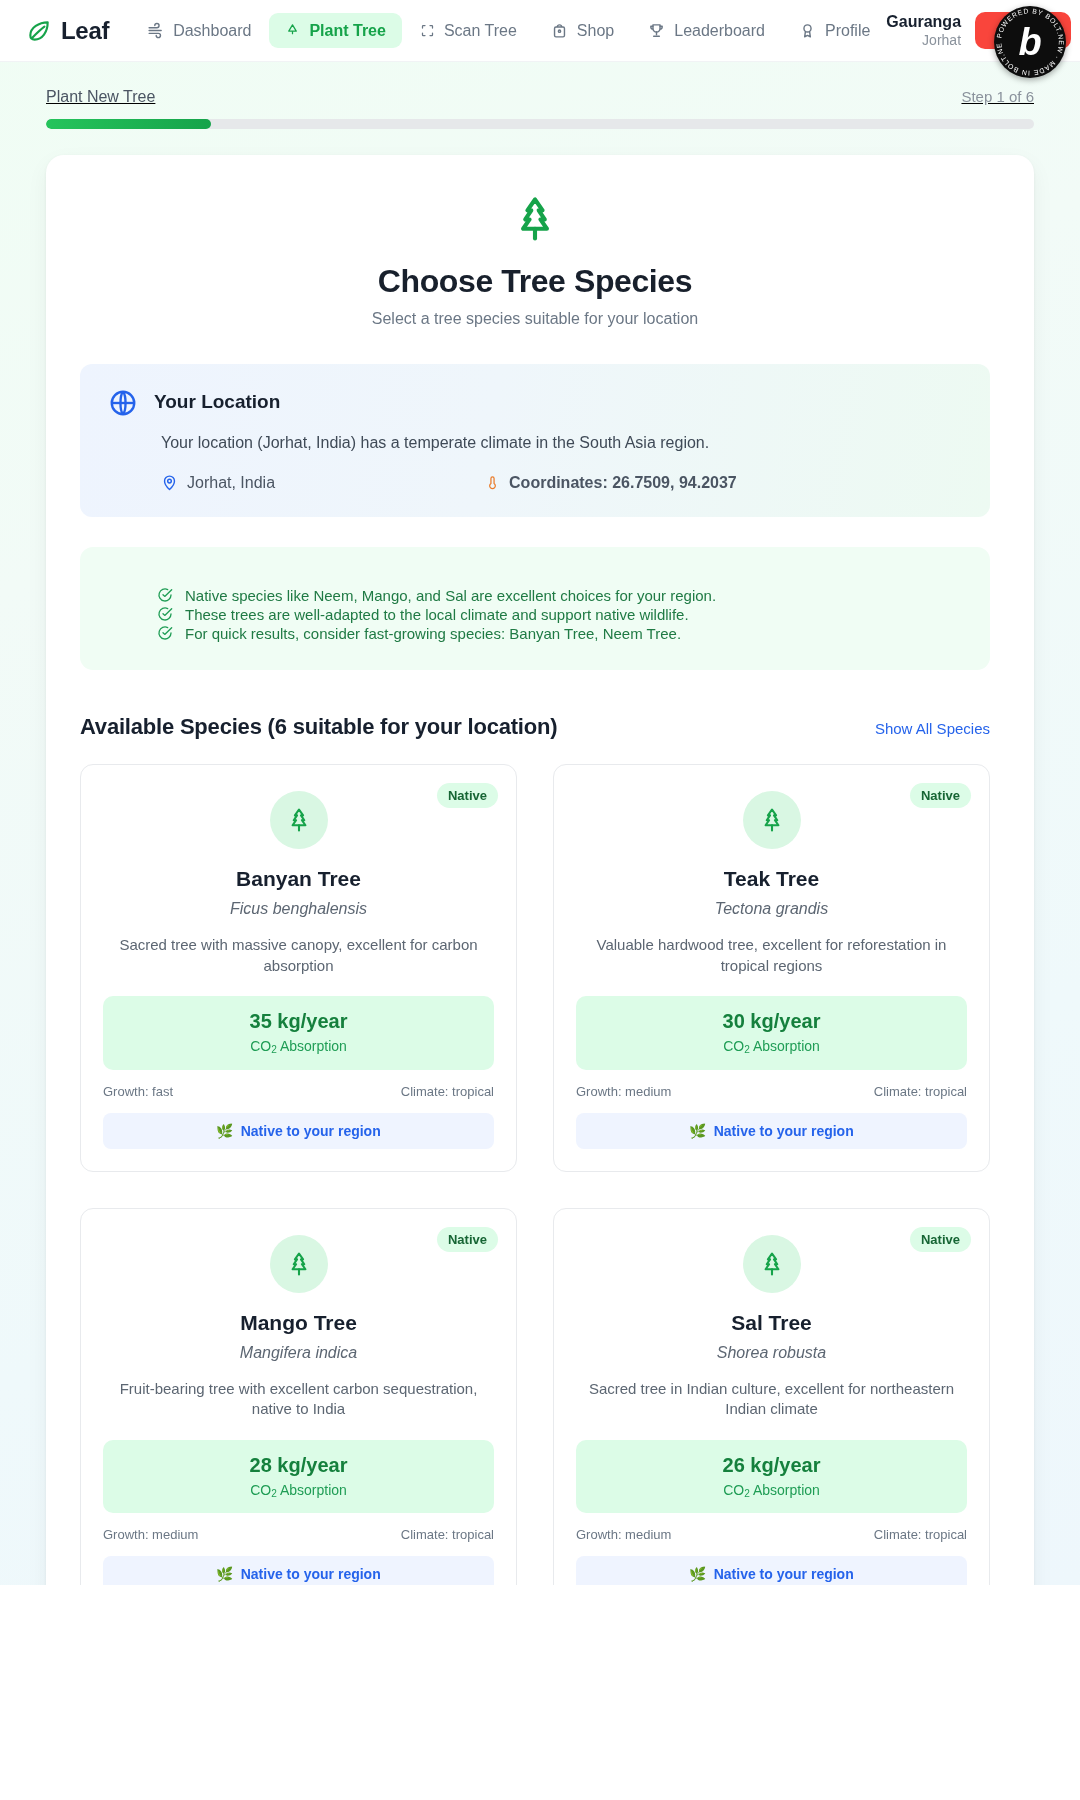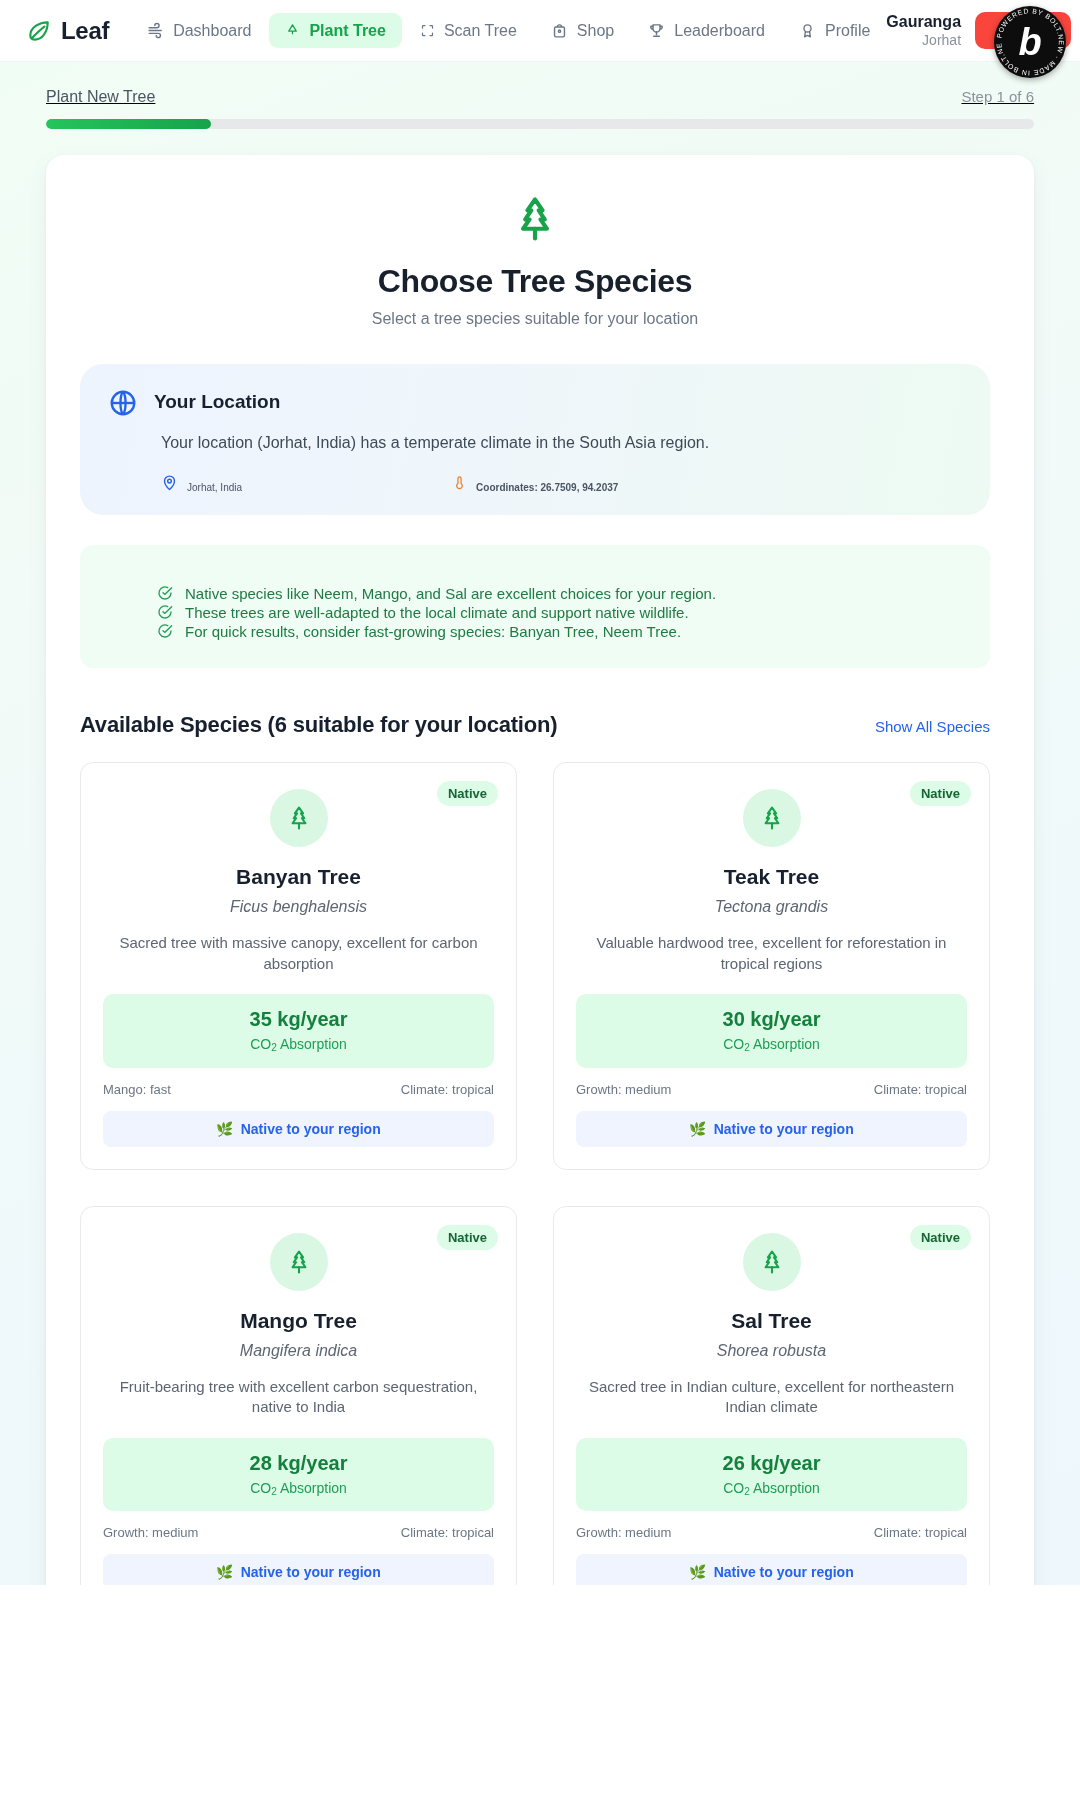--- a/index.html
+++ b/index.html
@@ -81,28 +81,28 @@
   }
   .card-head { text-align: center; }
   .head-icon { margin-bottom: 14px; }
   .card-title { font-size: 32px; font-weight: bold; color: #18202c; letter-spacing: -0.4px; }
   .card-sub { margin-top: 10px; font-size: 16px; color: #6b7785; }
 
   
   .loc-panel {
     margin-top: 36px;
     background: linear-gradient(100deg, #eef4fe 0%, #eff6fb 45%, #edfaf2 100%);
-    border-radius: 23px;
+    border-radius: 12px;
     padding: 24px 28px 22px 28px;
   }
   .loc-top { display: flex; align-items: flex-start; gap: 16px; }
   .loc-title { font-size: 19px; font-weight: bold; color: #17202e; padding-top: 3px; }
   .loc-desc { margin-top: 12px; margin-left: 53px; font-size: 16px; color: #3f4a57; }
   .loc-meta { display: flex; margin-top: 22px; margin-left: 53px; }
-  .loc-meta-item { display: flex; align-items: flex-end; gap: 9px; font-size: 10px; color: #4b5563; }
+  .loc-meta-item { display: flex; align-items: flex-start; gap: 9px; font-size: 16px; color: #4b5563; }
   .loc-meta-item.coords { margin-left: 210px; font-weight: bold; }
 
   
   .rec-panel {
     margin-top: 30px;
     background: #f0fdf4;
     border-radius: 13px;
     padding: 24px 28px 26px 28px;
   }
   .rec-top { display: flex; align-items: center; gap: 15px; }
@@ -378,21 +378,21 @@
             </svg>
           </div>
      <div class="sp-name">Banyan Tree</div>
      <div class="sp-sci">Ficus benghalensis</div>
      <div class="sp-desc">Sacred tree with massive canopy, excellent for carbon absorption</div>
      <div class="sp-co2">
        <div class="sp-co2-val">35 kg/year</div>
        <div class="sp-co2-lbl">CO<span class="sub">2</span> Absorption</div>
      </div>
      <div class="sp-meta">
-       <span>Mango: fast</span>
+       <span>Growth: fast</span>
        <span>Climate: tropical</span>
      </div>
      <div class="sp-native">
        <span>🌿</span>
        <span>Native to your region</span>
      </div>
         </div>
         <div class="sp-card">
           <div class="sp-badge">Native</div>
      <div class="sp-avatar">

